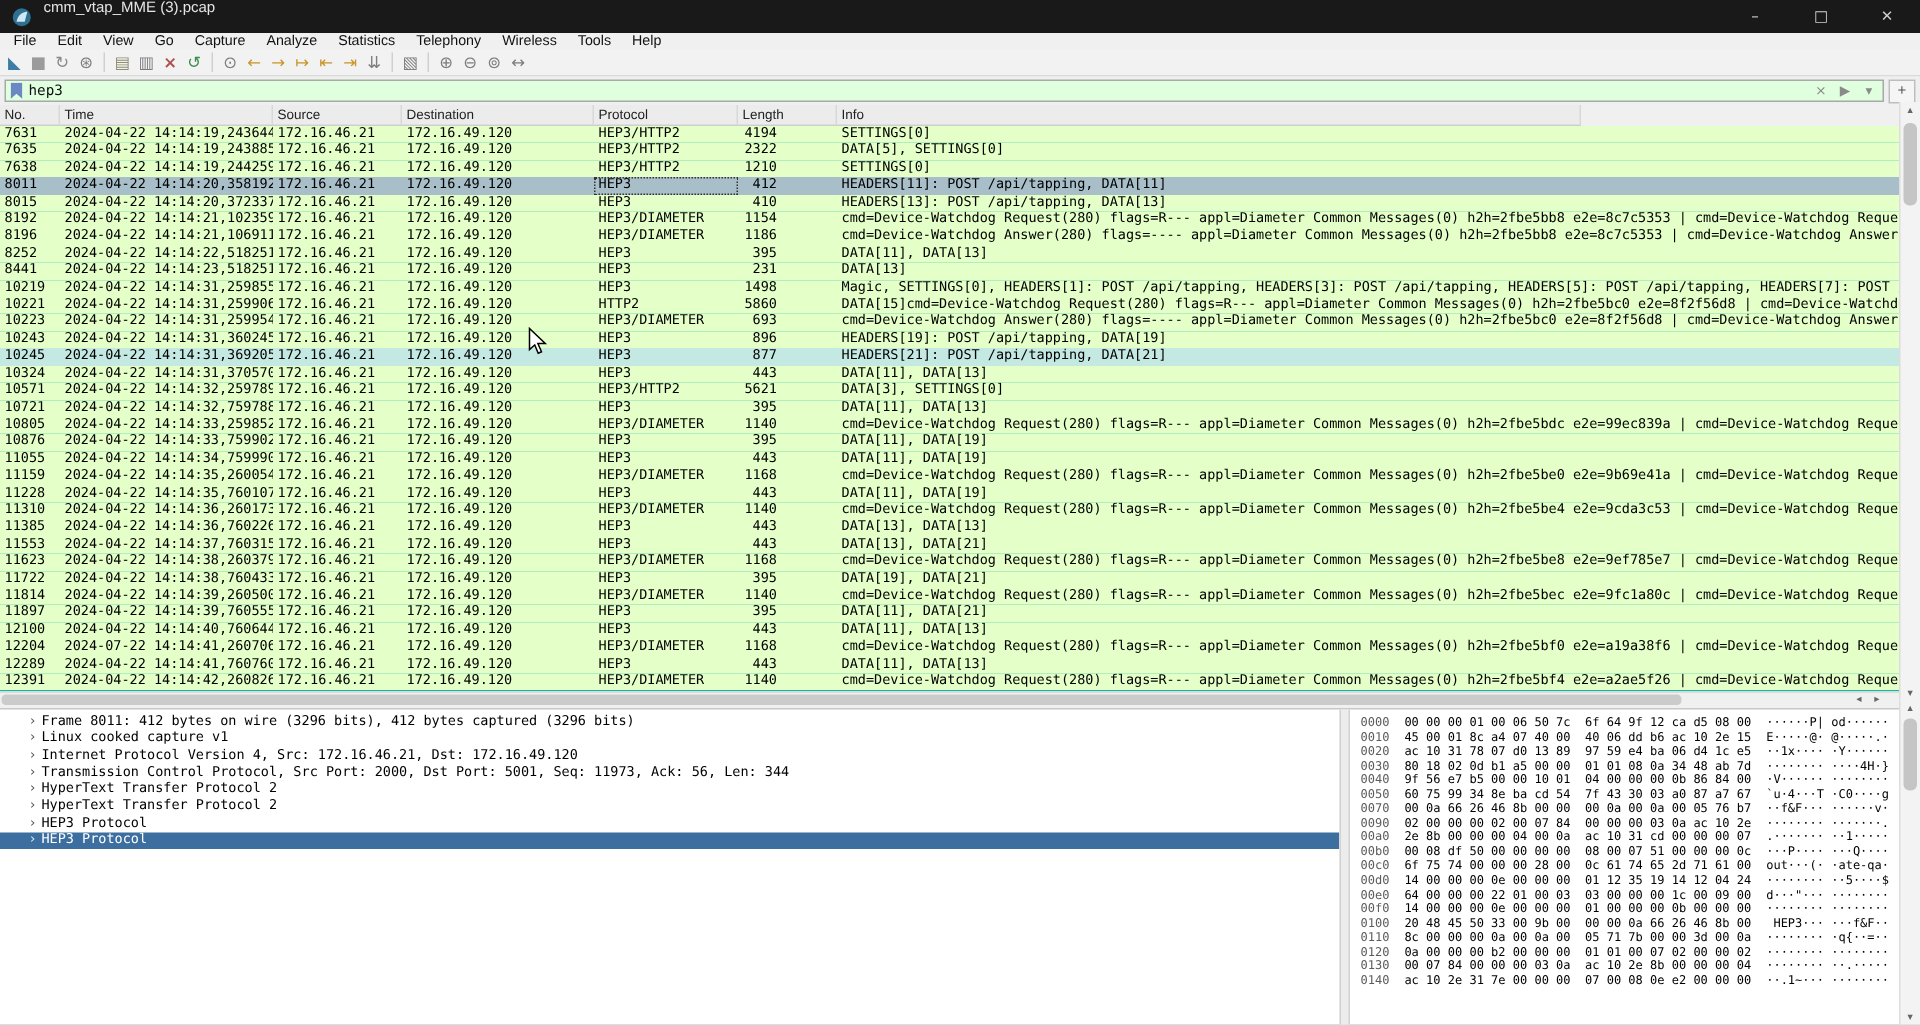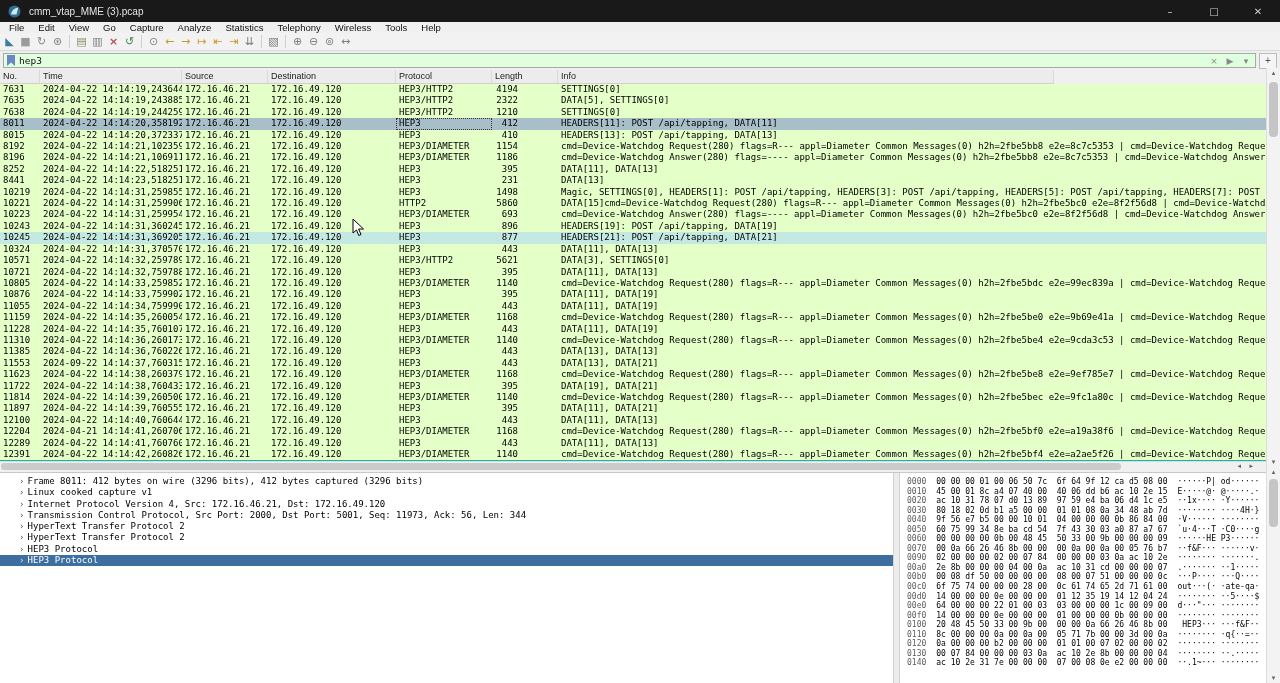--- a/index.html
+++ b/index.html
@@ -4,21 +4,21 @@
 <style>
   html,body{margin:0;padding:0;}
   body{
     width:1280px;height:683px;overflow:hidden;position:relative;
     background:#f0f0f0;
     font-family:"Liberation Sans","DejaVu Sans",sans-serif;
     color:#000;
     -webkit-font-smoothing:antialiased;
   }
   
-  .titlebar{height:22px;background:#191919;color:#e4e4e4;display:flex;align-items:center;font-size:10px;}
+  .titlebar{height:22px;background:#191919;color:#e4e4e4;display:flex;font-size:10px;}
   .titlebar .app-icon{margin:0 8px 0 8px;display:flex;align-items:center;}
   .win-controls{margin-left:auto;display:flex;height:22px;}
   .win-btn{width:44px;height:22px;display:flex;align-items:center;justify-content:center;color:#cfcfcf;font-size:10px;font-family:"DejaVu Sans",sans-serif;}
   
   .menubar{height:11px;display:flex;align-items:center;background:#f0f0f0;font-size:9.5px;padding-left:2px;}
   .menu-item{padding:0 7px;line-height:11px;color:#111;}
   
   .toolbar{height:17px;display:flex;align-items:center;background:#f2f2f2;border-bottom:1px solid #dadada;padding-left:2px;gap:1px;}
   .tbi{width:15px;height:15px;display:flex;align-items:center;justify-content:center;font-family:"DejaVu Sans",sans-serif;font-size:11px;line-height:15px;}
   .tsep{width:1px;height:13px;background:#d0d0d0;margin:0 3px;}
@@ -376,21 +376,21 @@
       <div class="c-no">11385</div>
       <div class="c-time">2024-04-22 14:14:36,760226</div>
       <div class="c-src">172.16.46.21</div>
       <div class="c-dst">172.16.49.120</div>
       <div class="c-proto">HEP3</div>
       <div class="c-len">443</div>
       <div class="c-info">DATA[13], DATA[13]</div>
     </div>
     <div class="pkt-row">
       <div class="c-no">11553</div>
-      <div class="c-time">2024-09-22 14:14:37,760315</div>
+      <div class="c-time">2024-04-22 14:14:37,760315</div>
       <div class="c-src">172.16.46.21</div>
       <div class="c-dst">172.16.49.120</div>
       <div class="c-proto">HEP3</div>
       <div class="c-len">443</div>
       <div class="c-info">DATA[13], DATA[21]</div>
     </div>
     <div class="pkt-row">
       <div class="c-no">11623</div>
       <div class="c-time">2024-04-22 14:14:38,260379</div>
       <div class="c-src">172.16.46.21</div>
@@ -430,21 +430,21 @@
       <div class="c-no">12100</div>
       <div class="c-time">2024-04-22 14:14:40,760644</div>
       <div class="c-src">172.16.46.21</div>
       <div class="c-dst">172.16.49.120</div>
       <div class="c-proto">HEP3</div>
       <div class="c-len">443</div>
       <div class="c-info">DATA[11], DATA[13]</div>
     </div>
     <div class="pkt-row">
       <div class="c-no">12204</div>
-      <div class="c-time">2024-04-21 14:14:41,260706</div>
+      <div class="c-time">2024-07-22 14:14:41,260706</div>
       <div class="c-src">172.16.46.21</div>
       <div class="c-dst">172.16.49.120</div>
       <div class="c-proto">HEP3/DIAMETER</div>
       <div class="c-len">1168</div>
       <div class="c-info">cmd=Device-Watchdog Request(280) flags=R--- appl=Diameter Common Messages(0) h2h=2fbe5bf0 e2e=a19a38f6 | cmd=Device-Watchdog Request(280) flags=R---</div>
     </div>
     <div class="pkt-row">
       <div class="c-no">12289</div>
       <div class="c-time">2024-04-22 14:14:41,760760</div>
       <div class="c-src">172.16.46.21</div>
@@ -482,21 +482,20 @@
       <div class="detail-row selected"><span class="expander">›</span><span>HEP3 Protocol</span></div>
     </div>
   <div class="vsplit"></div>
   <div class="hexpane">
       <div class="hex-row"><span class="off">0000</span><span class="hx">00 00 00 01 00 06 50 7c  6f 64 9f 12 ca d5 08 00</span><span class="as">······P| od······</span></div>
       <div class="hex-row"><span class="off">0010</span><span class="hx">45 00 01 8c a4 07 40 00  40 06 dd b6 ac 10 2e 15</span><span class="as">E·····@· @·····.·</span></div>
       <div class="hex-row"><span class="off">0020</span><span class="hx">ac 10 31 78 07 d0 13 89  97 59 e4 ba 06 d4 1c e5</span><span class="as">··1x···· ·Y······</span></div>
       <div class="hex-row"><span class="off">0030</span><span class="hx">80 18 02 0d b1 a5 00 00  01 01 08 0a 34 48 ab 7d</span><span class="as">········ ····4H·}</span></div>
       <div class="hex-row"><span class="off">0040</span><span class="hx">9f 56 e7 b5 00 00 10 01  04 00 00 00 0b 86 84 00</span><span class="as">·V······ ········</span></div>
       <div class="hex-row"><span class="off">0050</span><span class="hx">60 75 99 34 8e ba cd 54  7f 43 30 03 a0 87 a7 67</span><span class="as">`u·4···T ·C0····g</span></div>
-      <div class="hex-row"><span class="off">0060</span><span class="hx">00 00 00 00 0b 00 48 45  50 33 00 9b 00 00 00 09</span><span class="as">······HE P3······</span></div>
       <div class="hex-row"><span class="off">0070</span><span class="hx">00 0a 66 26 46 8b 00 00  00 0a 00 0a 00 05 76 b7</span><span class="as">··f&amp;F··· ······v·</span></div>
       <div class="hex-row"><span class="off">0090</span><span class="hx">02 00 00 00 02 00 07 84  00 00 00 03 0a ac 10 2e</span><span class="as">········ ·······.</span></div>
       <div class="hex-row"><span class="off">00a0</span><span class="hx">2e 8b 00 00 00 04 00 0a  ac 10 31 cd 00 00 00 07</span><span class="as">.······· ··1·····</span></div>
       <div class="hex-row"><span class="off">00b0</span><span class="hx">00 08 df 50 00 00 00 00  08 00 07 51 00 00 00 0c</span><span class="as">···P···· ···Q····</span></div>
       <div class="hex-row"><span class="off">00c0</span><span class="hx">6f 75 74 00 00 00 28 00  0c 61 74 65 2d 71 61 00</span><span class="as">out···(· ·ate-qa·</span></div>
       <div class="hex-row"><span class="off">00d0</span><span class="hx">14 00 00 00 0e 00 00 00  01 12 35 19 14 12 04 24</span><span class="as">········ ··5····$</span></div>
       <div class="hex-row"><span class="off">00e0</span><span class="hx">64 00 00 00 22 01 00 03  03 00 00 00 1c 00 09 00</span><span class="as">d···"··· ········</span></div>
       <div class="hex-row"><span class="off">00f0</span><span class="hx">14 00 00 00 0e 00 00 00  01 00 00 00 0b 00 00 00</span><span class="as">········ ········</span></div>
       <div class="hex-row"><span class="off">0100</span><span class="hx">20 48 45 50 33 00 9b 00  00 00 0a 66 26 46 8b 00</span><span class="as"> HEP3··· ···f&amp;F··</span></div>
       <div class="hex-row"><span class="off">0110</span><span class="hx">8c 00 00 00 0a 00 0a 00  05 71 7b 00 00 3d 00 0a</span><span class="as">········ ·q{··=··</span></div>

